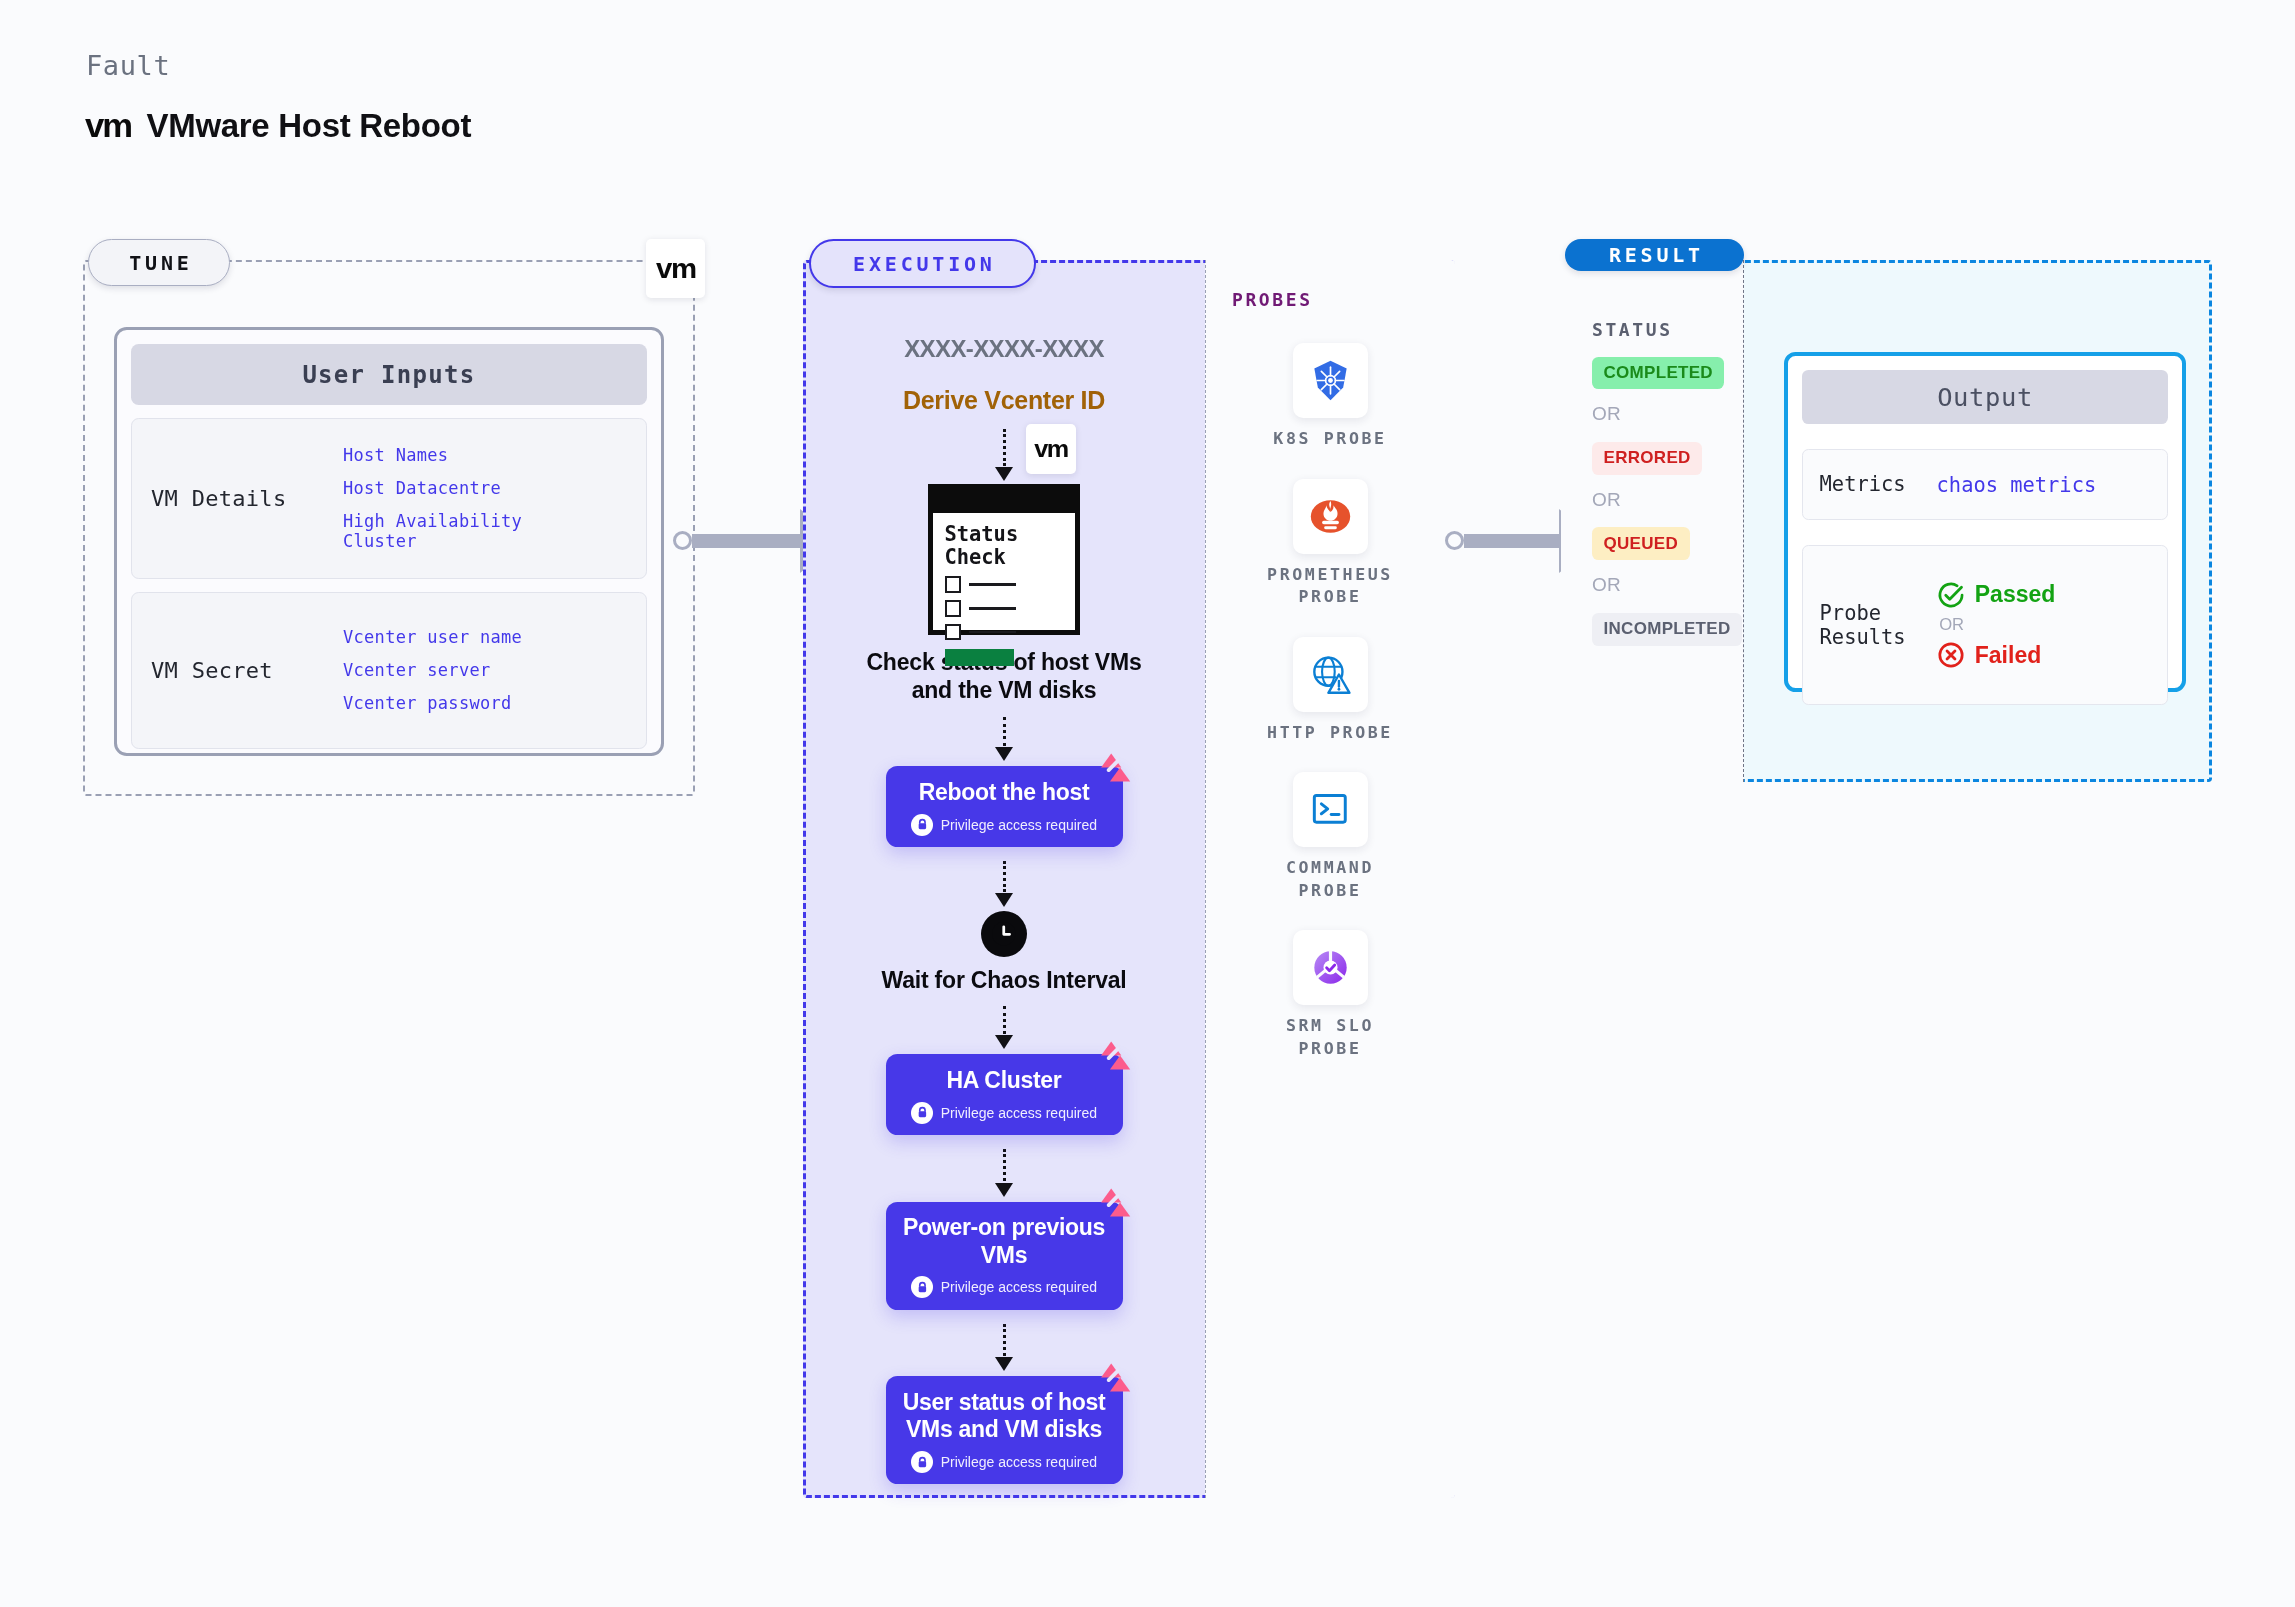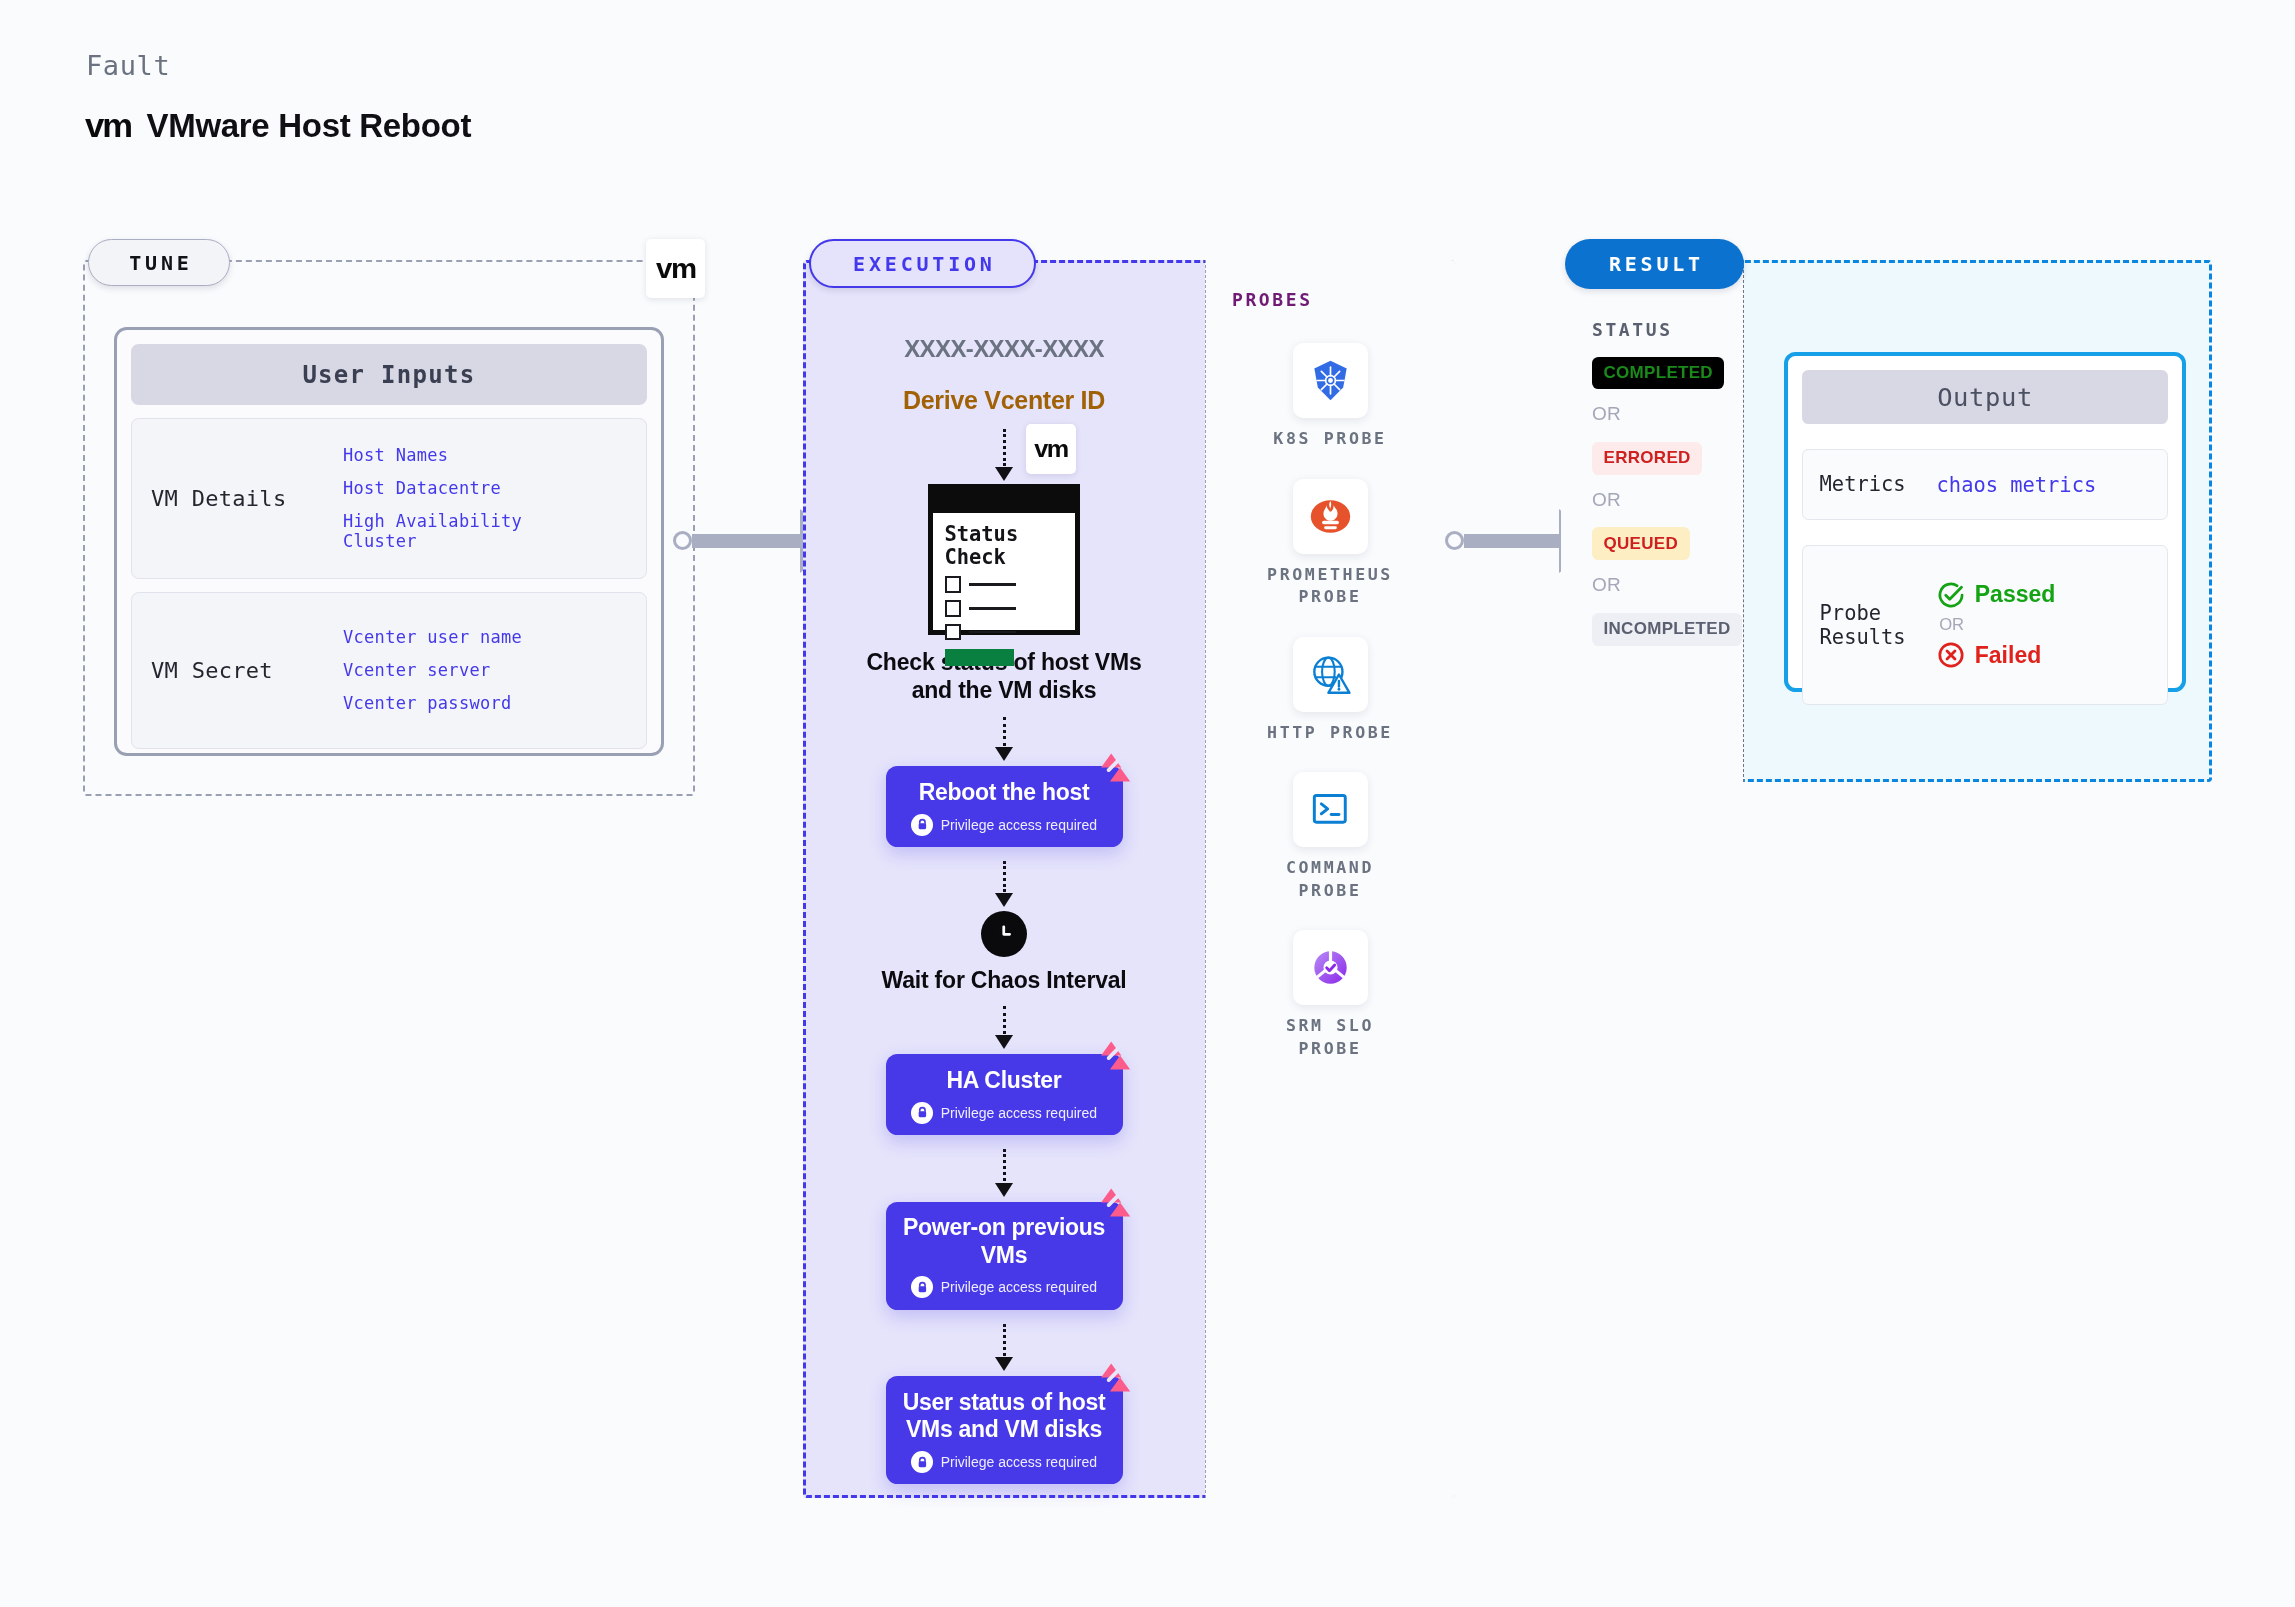--- a/index.html
+++ b/index.html
@@ -44,21 +44,21 @@
     left: 88px; top: 239px; width: 142px; height: 47px;
     background: #f3f4f8; border: 1.9px solid #a9aec2; color: #111217;
     padding-left: 3.8px;
   }
   .pill-exec {
     left: 809px; top: 239px; width: 227px; height: 49px;
     background: #e4e3fb; border: 2.6px solid #4338ea; color: #4338ea;
     padding-left: 3.8px;
   }
   .pill-result {
-    left: 1565px; top: 239px; width: 179px; height: 50px;
+    left: 1565px; top: 239px; width: 179px; height: 32px;
     background: #0b72d0; border: none; color: #ffffff;
     padding-left: 3.8px;
   }
 
   
   .frame { position: absolute; }
   .frame-tune {
     left: 83px; top: 260px; width: 612px; height: 536px;
     border: 2.6px dashed #9aa0b4; border-radius: 2.6px;
     background: transparent;
@@ -251,21 +251,21 @@
   .status-col { position: absolute; left: 1592px; top: 319px; width: 160px; }
   .status-h {
     font-family: "DejaVu Sans Mono", monospace; font-weight: 700;
     font-size: 18px; color: #5b6070; letter-spacing: 2.6px;
   }
   .badge {
     display: inline-block; margin-top: 16.6px; padding: 6.4px 11.5px;
     border-radius: 6.4px; font-family: "Liberation Sans", sans-serif;
     font-weight: 700; font-size: 17px; letter-spacing: 0.3px;
   }
-  .b-completed  { background: #000000; color: #1a8a1a; }
+  .b-completed  { background: #86efac; color: #1a8a1a; }
   .b-errored    { background: #fdeaea; color: #cf2020; }
   .b-queued     { background: #fdeec3; color: #cf2020; }
   .b-incomplete { background: #eeeff4; color: #5b6070; }
   .or-txt {
     margin-top: 14px;
     font-family: "Liberation Sans", sans-serif; font-size: 19px;
     color: #a3a7b8; letter-spacing: 0.3px;
   }
 
   

